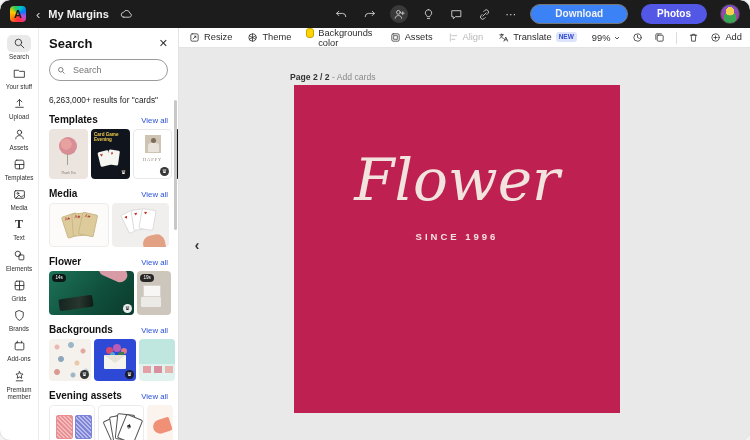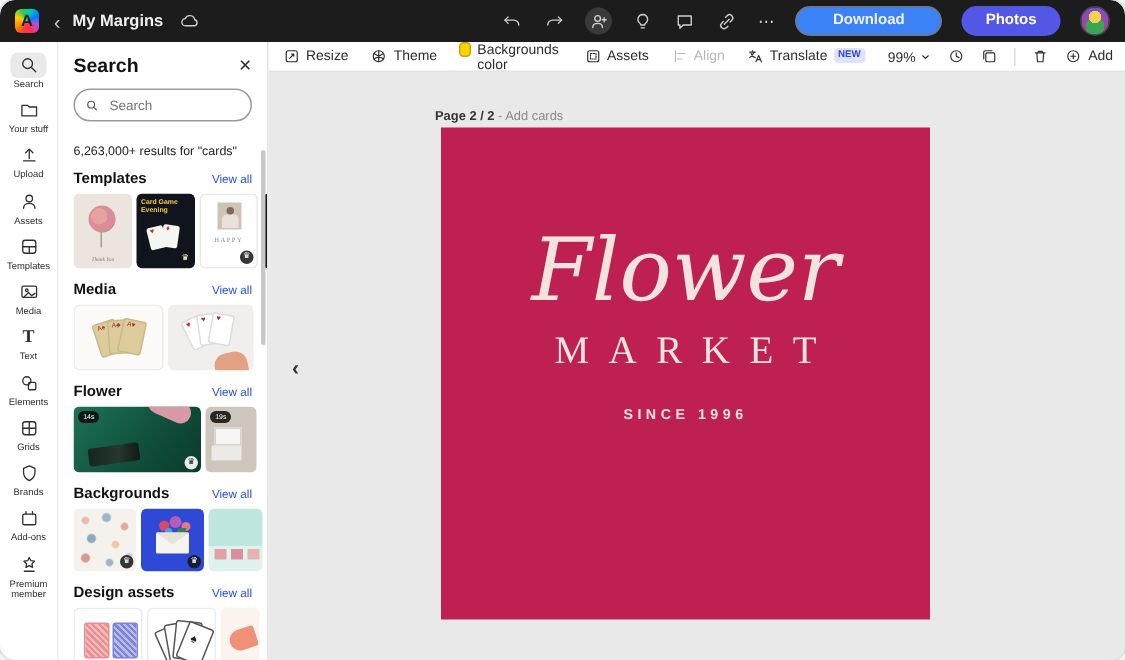--- a/index.html
+++ b/index.html
@@ -444,21 +444,21 @@
           <div class="badge-pro">♛</div>
         </div>
         <div class="thumb b3">
           <div class="house h1"></div>
             <div class="house h2"></div>
             <div class="house h3"></div>
         </div>
       </div>
 
       <div class="sec-head">
-        <span class="sec-title">Design assets</span>
+        <span class="sec-title">Evening assets</span>
         <span class="view-all">View all</span>
       </div>
       <div class="thumb-row">
         <div class="thumb d1">
           <div class="back r"></div>
             <div class="back b"></div>
 
         </div>
         <div class="thumb d2">
           <div class="fcard f1"></div>
@@ -555,19 +555,18 @@
         </div>
       </div>
 
       <div class="canvas">
         <div class="collapse">‹</div>
 
         <div class="page-label"><span class="pl1">Page 2 / 2</span><span class="pl2"> - Add cards</span></div>
 
         <div class="page" id="design-page" style="background: rgb(190, 33, 81); color: rgb(242, 227, 223);">
           <div class="design-title">Flower</div>
-          <div class="design-sub">MARKET</div>
           <div class="design-tag">SINCE 1996</div>
         </div>
       </div>
     </div>
   </div>
 </div>
 
 </body></html>

